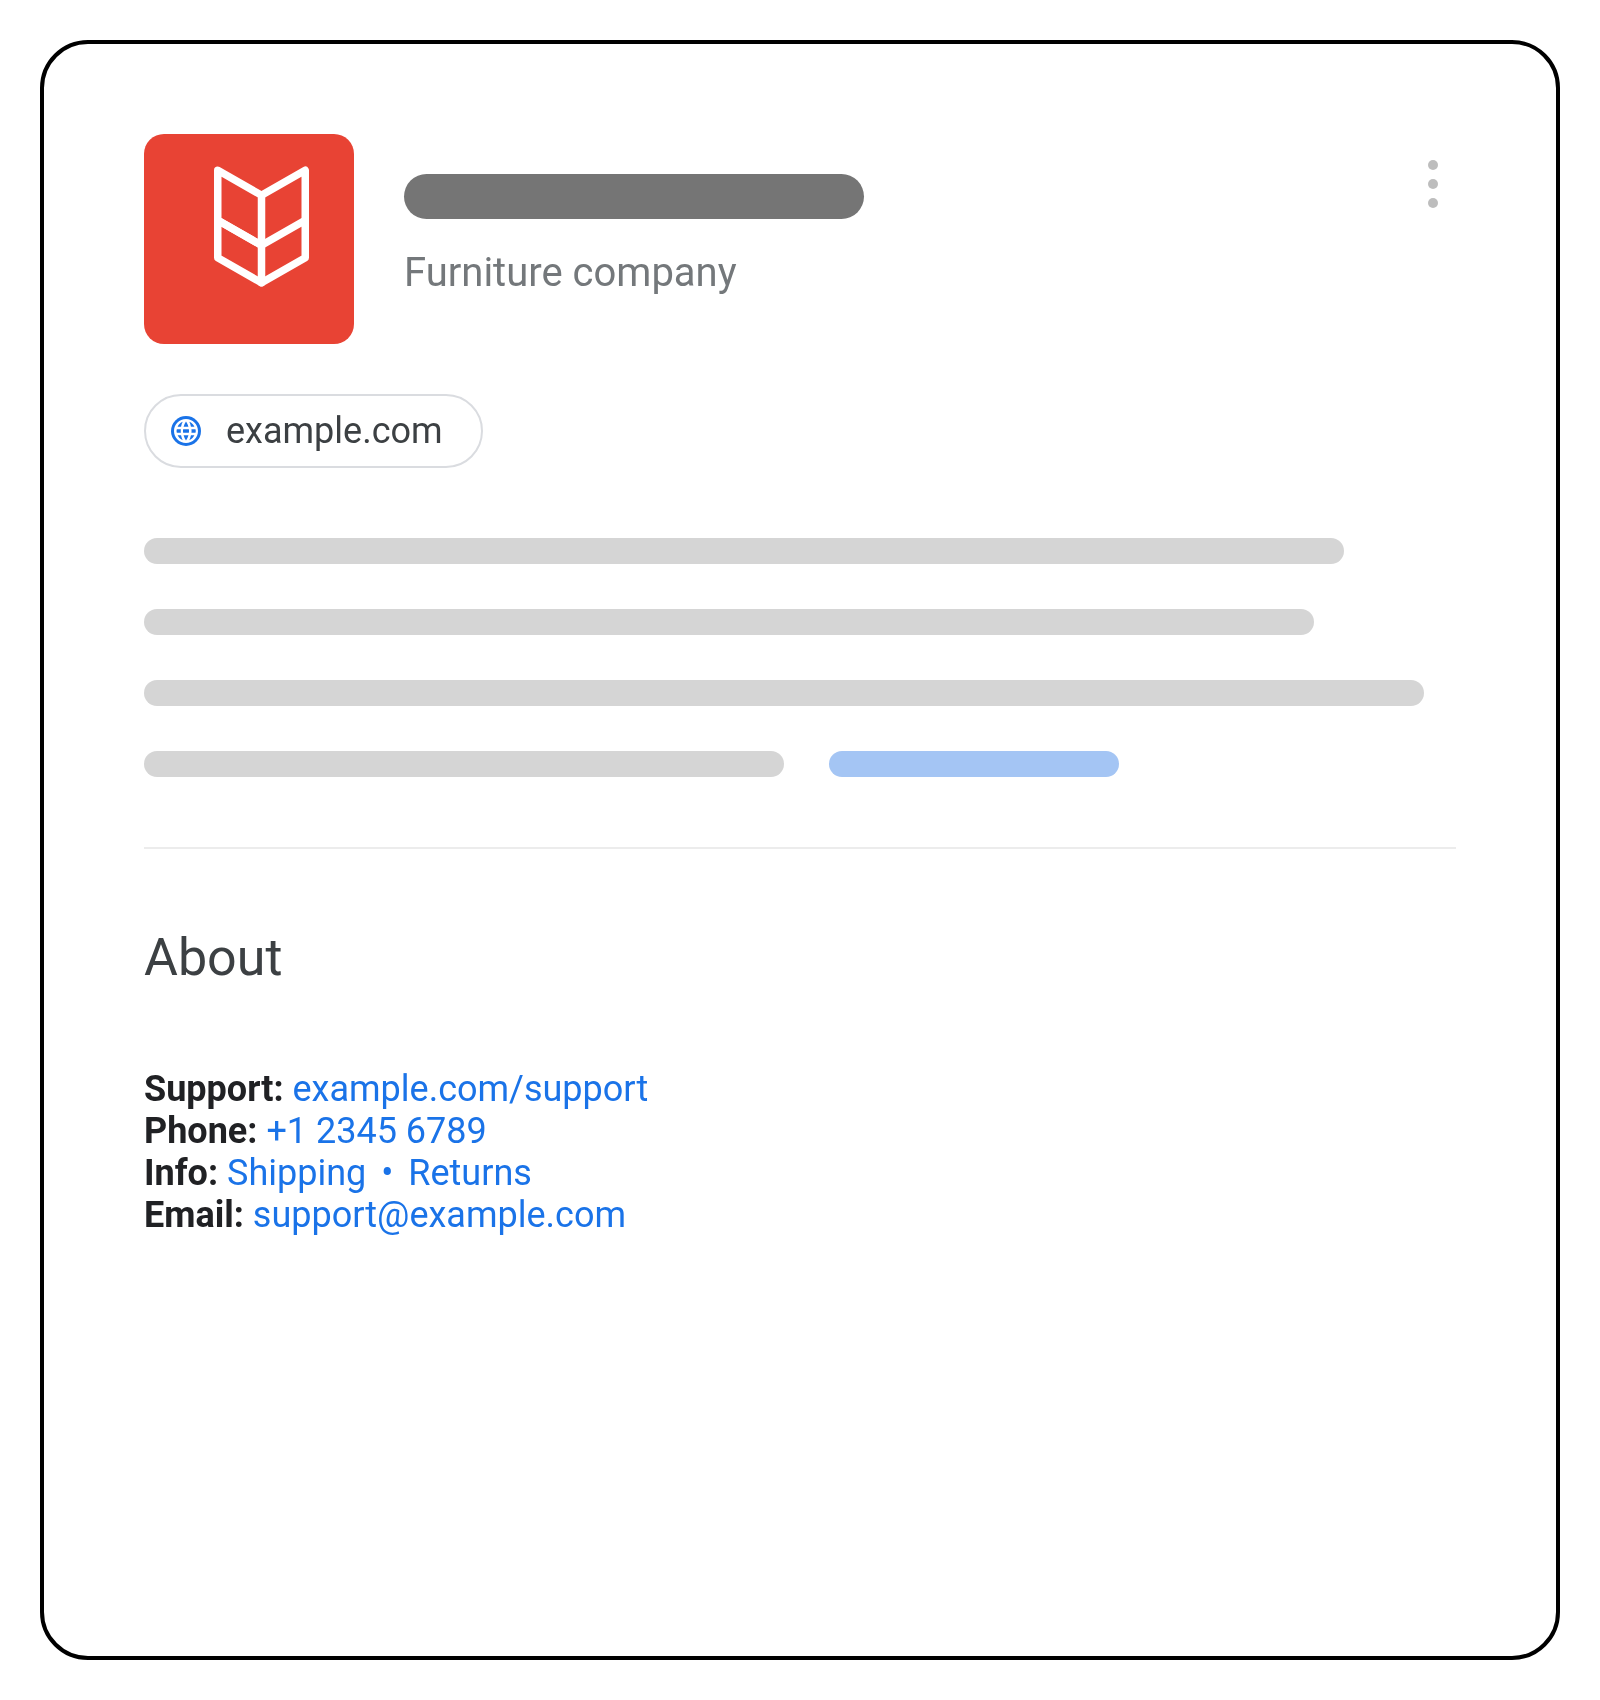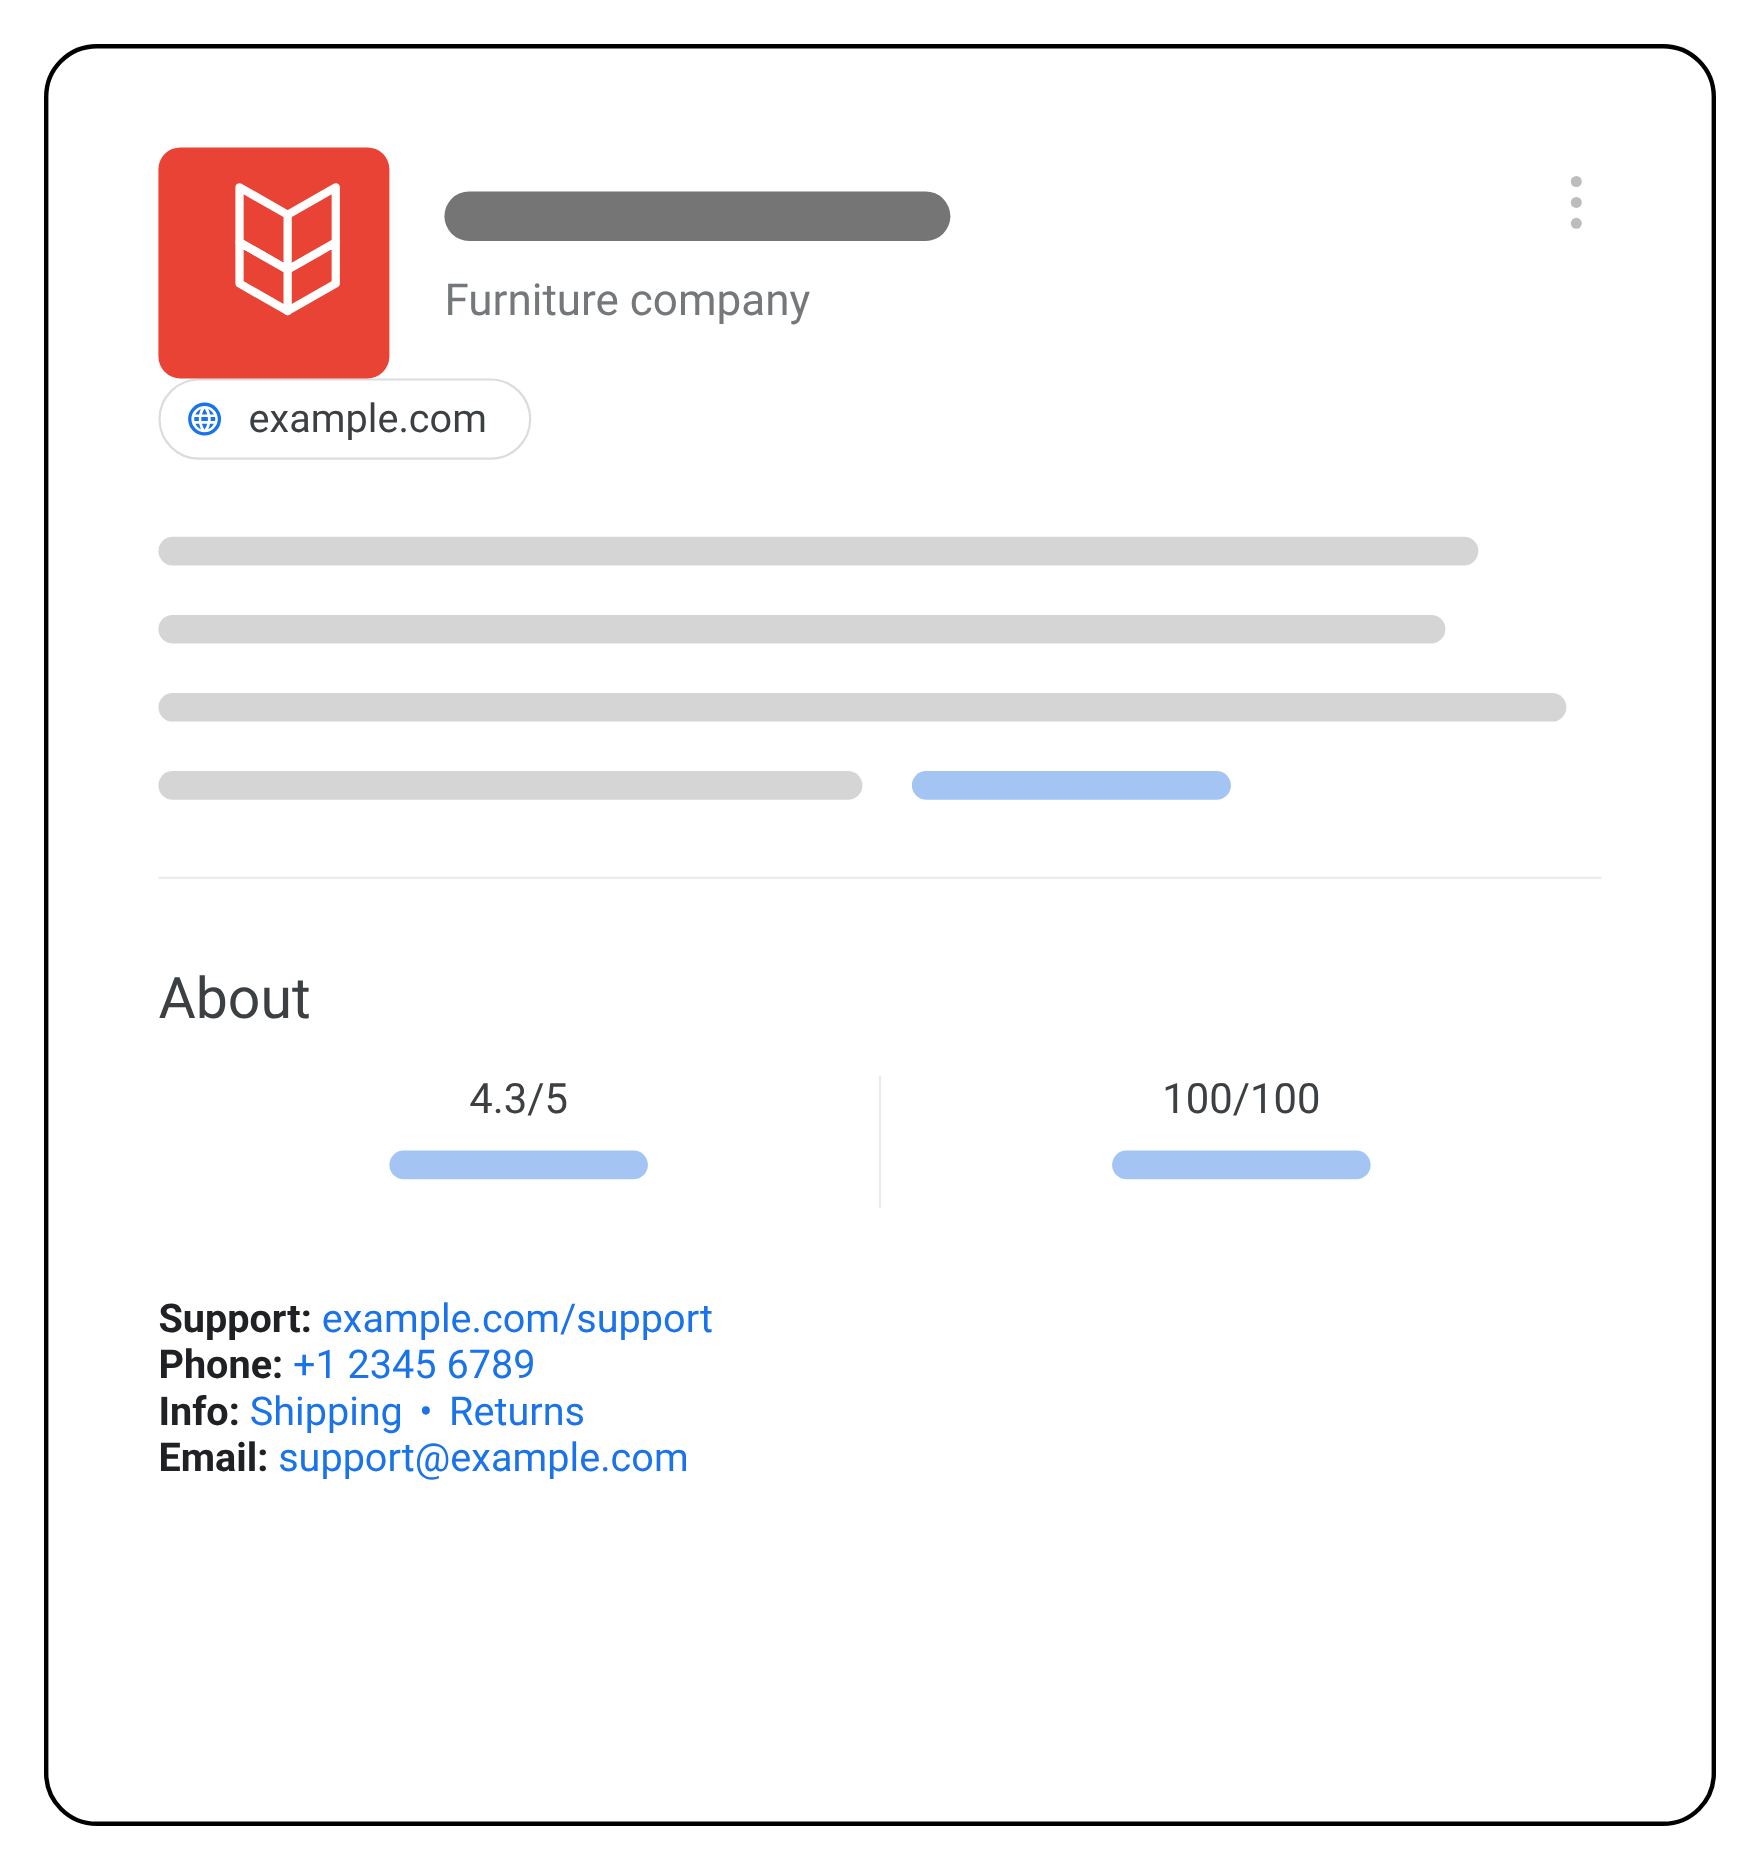--- a/index.html
+++ b/index.html
@@ -36,20 +36,21 @@
       margin-bottom: 30px;
     }
     .subtitle { font-size: 40px; color: #74787b; font-weight: 400; }
     .overflow {
       position: absolute; top: 18px; right: 10px;
       display: flex; flex-direction: column; gap: 9px;
       cursor: pointer; padding: 8px;
     }
     .overflow span { width: 10px; height: 10px; background: #bdbdbd; border-radius: 50%; }
     .website-chip {
+      margin-top: 50px;
       display: inline-flex; align-items: center; gap: 22px;
       border: 2px solid #dadce0;
       border-radius: 60px;
       padding: 14px 38px 14px 22px;
       font-size: 36px; color: #3c4043;
     }
     .globe-icon {
       width: 36px; height: 36px;
       display: inline-flex; align-items: center; justify-content: center;
     }
@@ -118,31 +119,20 @@
     <div class="sk-row">
       <div class="sk4"></div>
       <div class="sk5"></div>
     </div>
   </div>
 
   <hr class="divider">
 
   <div class="about-heading">About</div>
 
-  <div class="metrics">
-    <div class="metric">
-      <div class="metric-value">4.3/5</div>
-      <div class="metric-bar"></div>
-    </div>
-    <div class="metric-sep"></div>
-    <div class="metric">
-      <div class="metric-value">100/100</div>
-      <div class="metric-bar"></div>
-    </div>
-  </div>
 
   <div class="contact">
     <div class="contact-row">
       <span class="label">Support:</span>
       <span class="link">example.com/support</span>
     </div>
     <div class="contact-row">
       <span class="label">Phone:</span>
       <span class="link">+1 2345 6789</span>
     </div>

